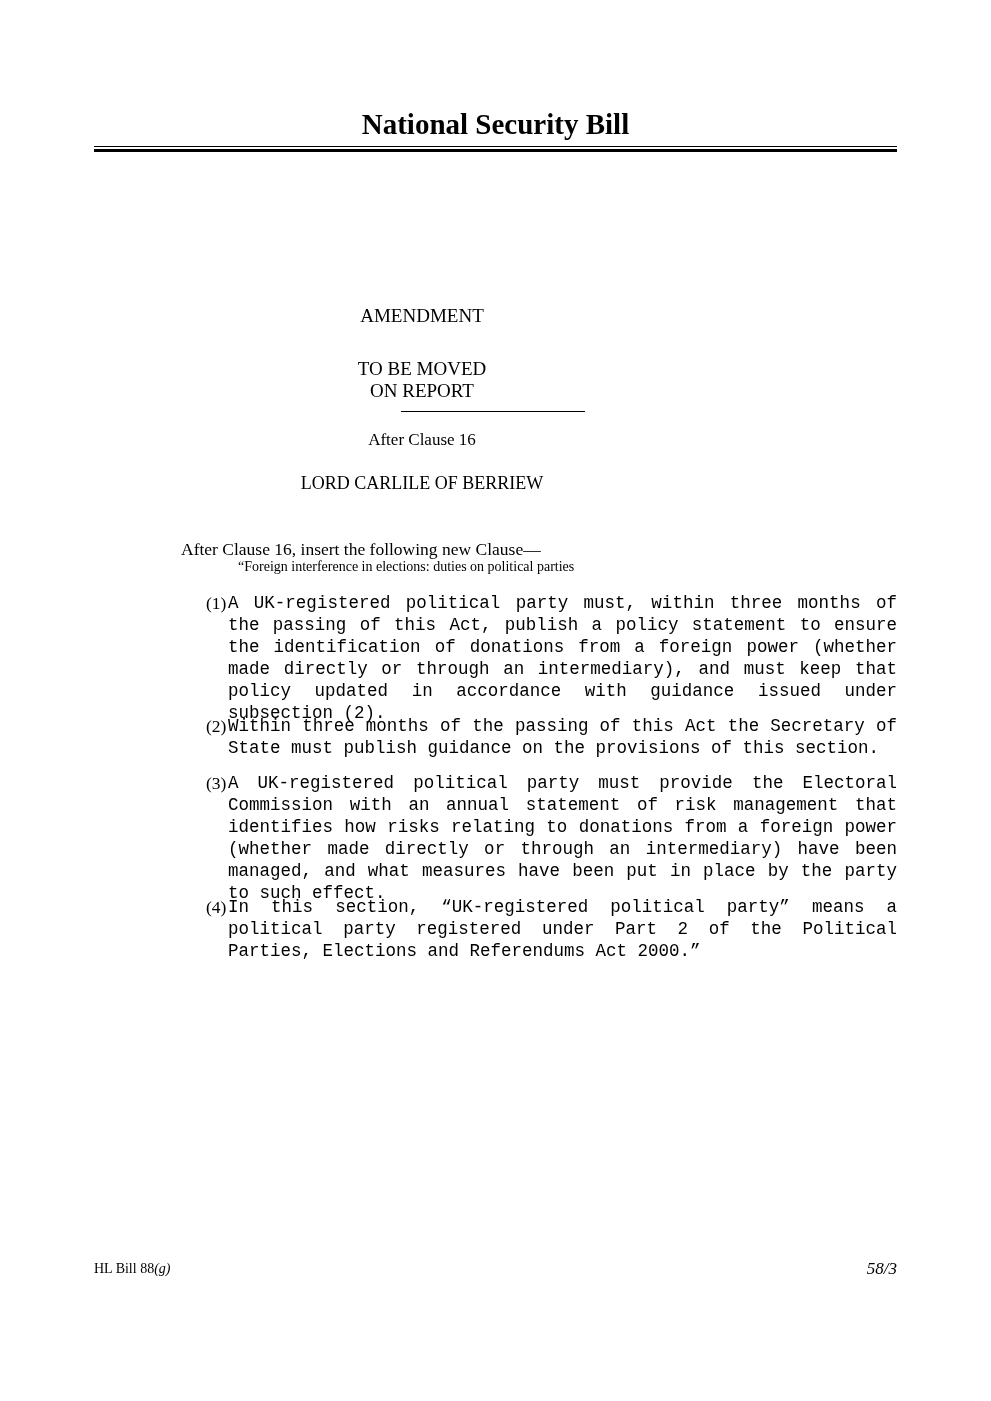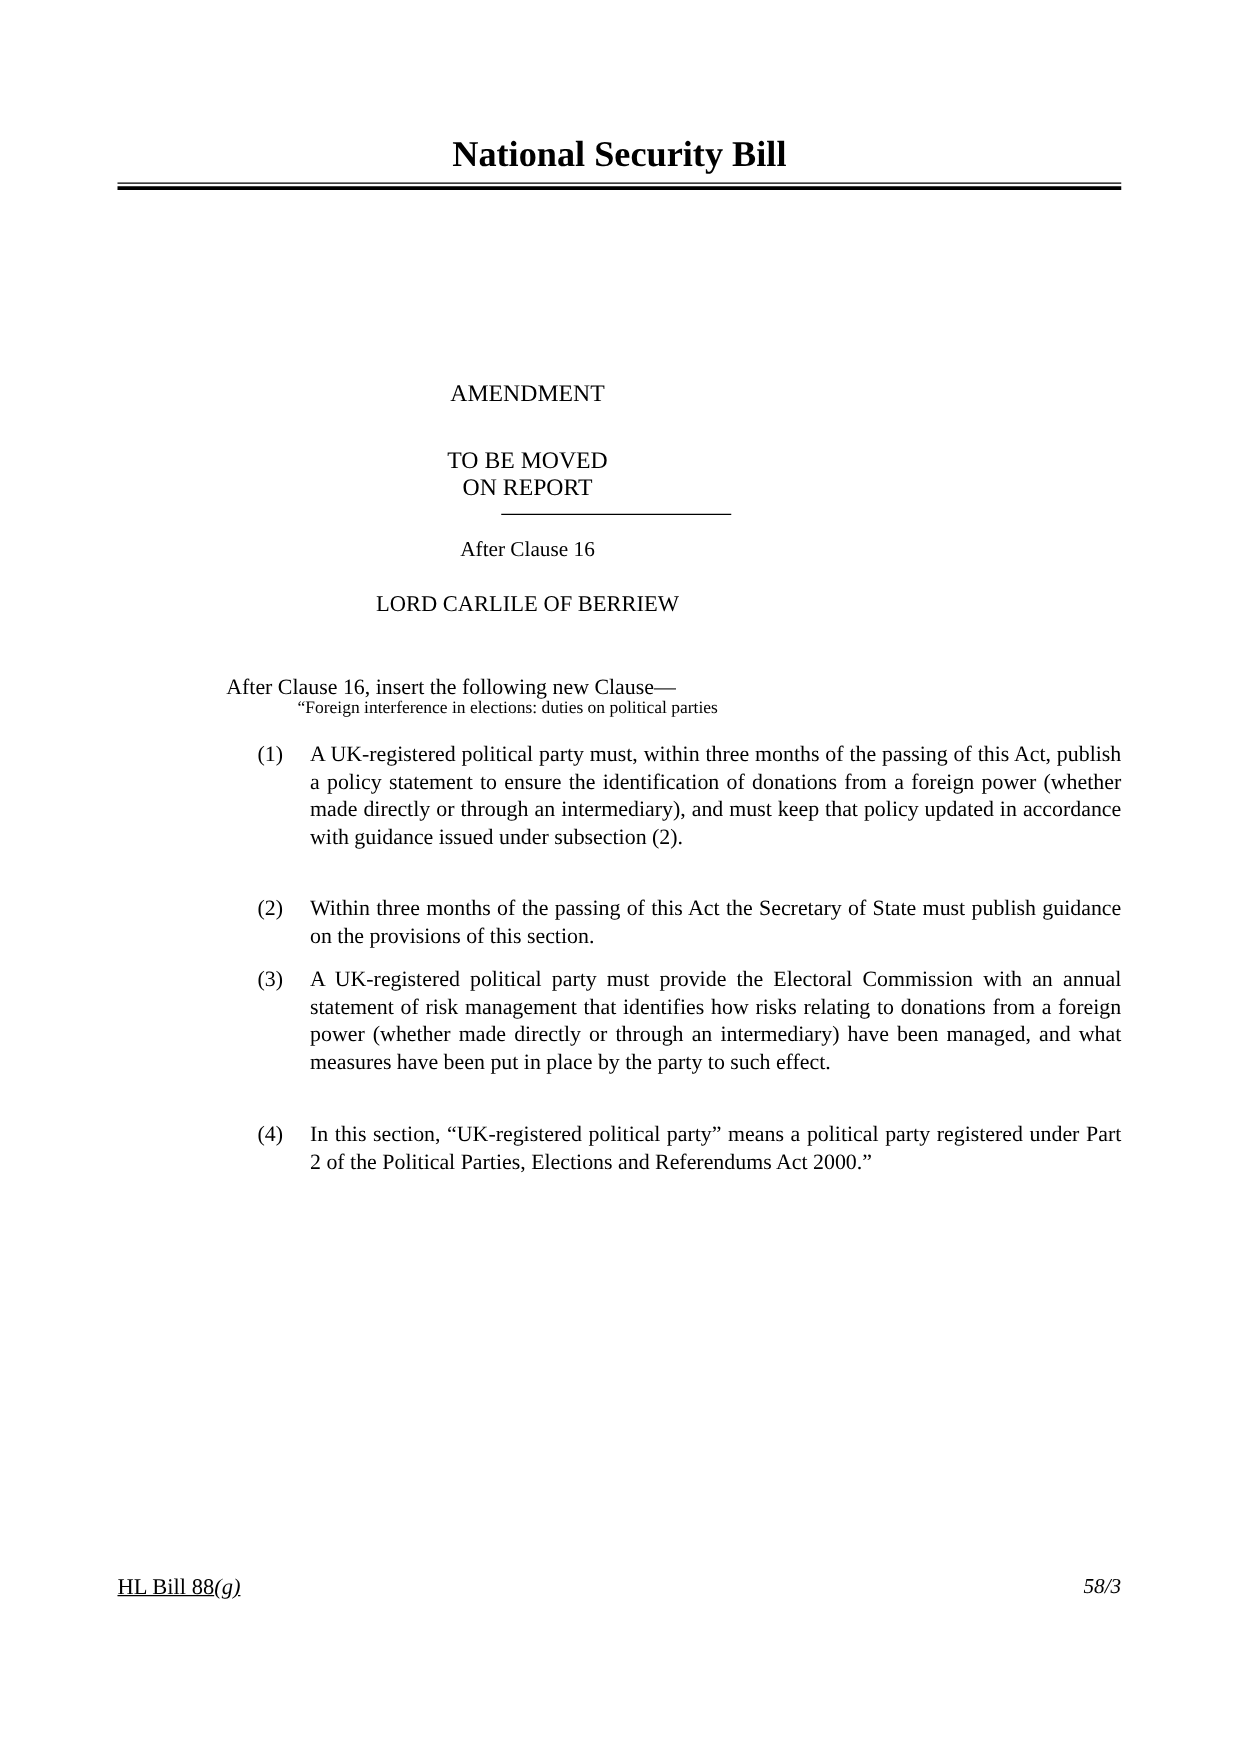--- a/index.html
+++ b/index.html
@@ -27,27 +27,27 @@
     .mover { top: 471px; font-size: 18px; }
 
     .instruction {
       position: absolute; left: 181px; top: 522px; font-size: 17.5px; line-height: 22px; margin-top: 16px;
     }
     .clause-heading {
       position: absolute; left: 238px; top: 556px; font-size: 14px; font-weight: normal; line-height: 22px; text-align: right;
     }
     .subsection { position: absolute; left: 206px; width: 691px; font-size: 17.5px; line-height: 22px; }
     .subsection .num { position: absolute; left: 0; top: 0; }
-    .subsection .text { margin-left: 42px; text-align: justify; }
+    .subsection .text { margin-left: 22px; text-align: justify; font-family: Liberation Mono, monospace; }
     .s1 { top: 592px; }
     .s2 { top: 715px; }
     .s3 { top: 772px; }
     .s4 { top: 896px; }
 
-    .footer-left { position: absolute; left: 94px; top: 1258px; font-size: 18px; line-height: 22px; text-decoration: underline; }
+    .footer-left { position: absolute; left: 94px; top: 1258px; font-size: 14px; line-height: 22px; }
     .footer-left i { font-style: italic; }
     .footer-right { position: absolute; right: 94px; top: 1258px; font-size: 17px; line-height: 22px; font-style: italic; }
   </style>
 </head>
 <body>
 
 <div class="title">National Security Bill</div>
 <div class="rule-thin"></div>
 <div class="rule-thick"></div>
 

